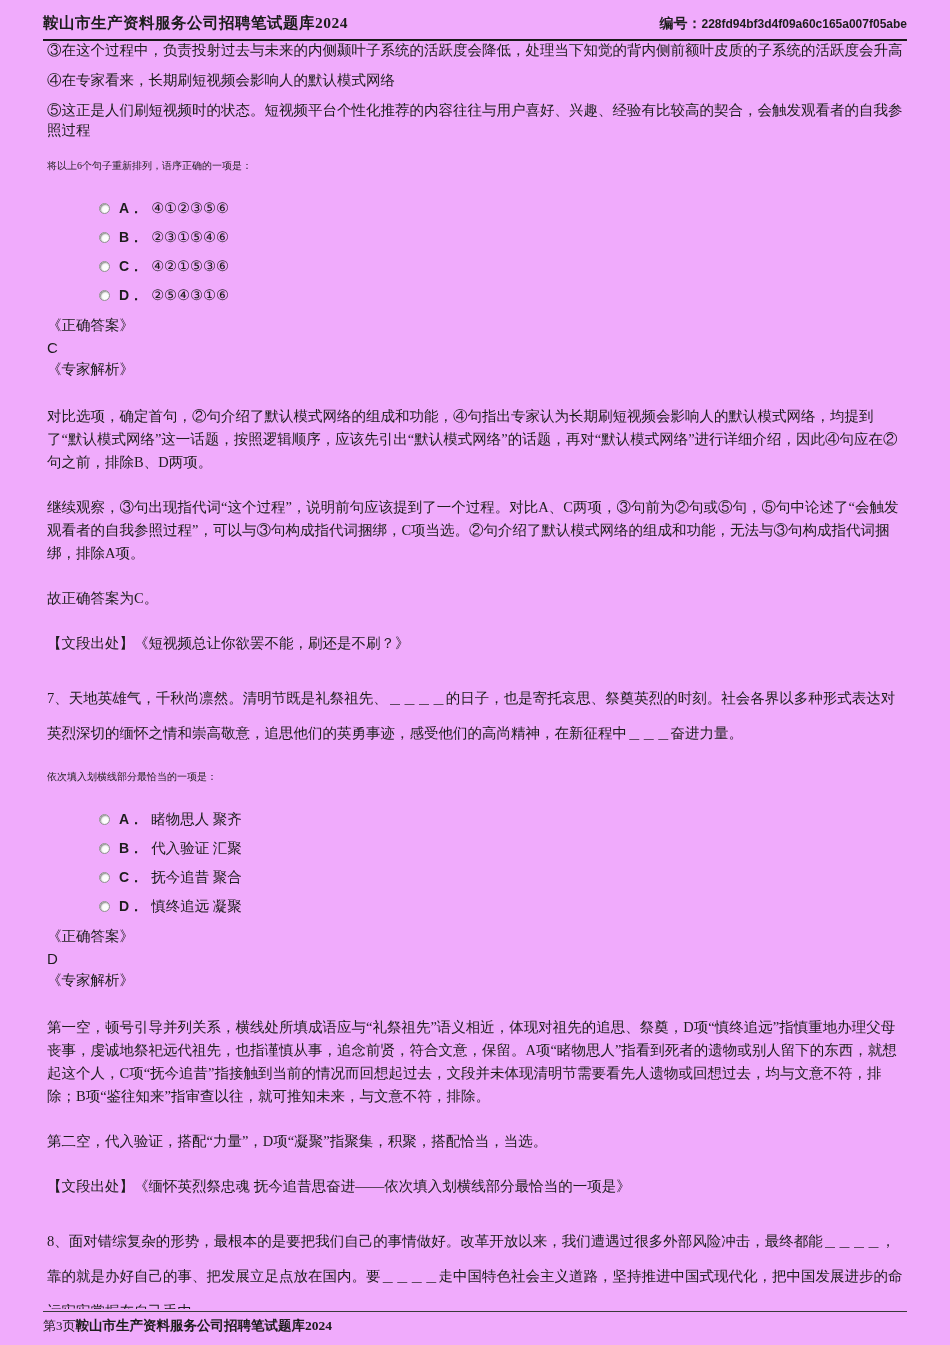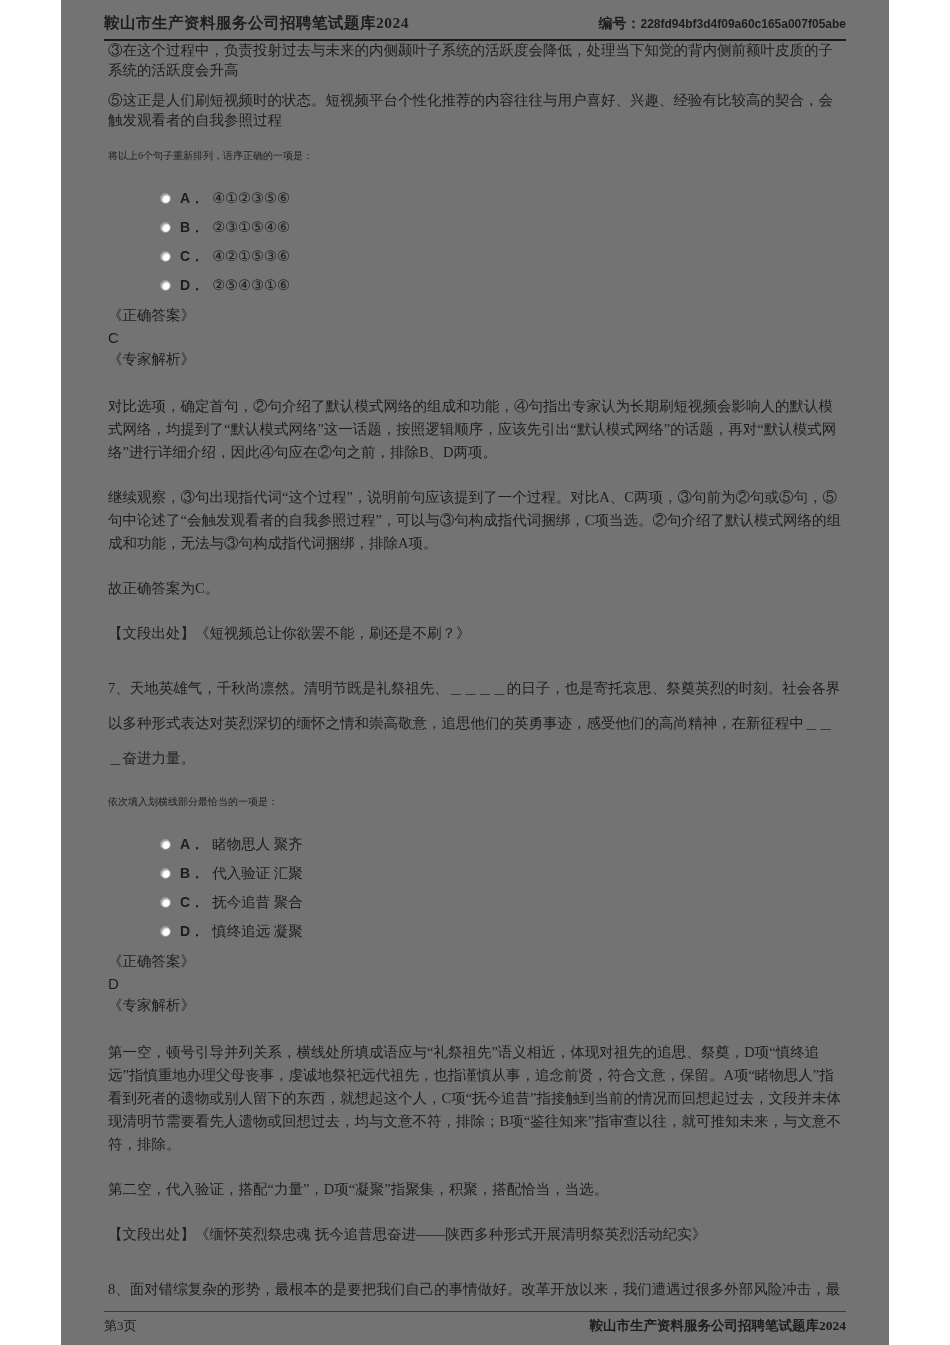--- a/index.html
+++ b/index.html
@@ -1,22 +1,22 @@
 <!DOCTYPE html>
 <html><head>
 <meta charset="utf-8">
 <style>
   * { margin: 0; padding: 0; box-sizing: border-box; }
   html, body { background: #ffffff; }
   .page {
     position: relative;
-    width: 828px;
+    width: 950px;
     height: 1345px;
     margin: 0 auto;
-    background: #737373;
+    background: #f0abfc;
     color: #1d1d1d;
     font-family: "Liberation Serif", "DejaVu Serif", serif;
     overflow: hidden;
   }
   
   .header {
     position: absolute;
     top: 0; left: 43px; right: 43px;
     padding: 13px 0 5px 0;
     border-bottom: 2px solid #1a1a1a;
@@ -92,21 +92,21 @@
     margin-bottom: 22px;
   }
   .source { margin-bottom: 26px; }
   
   .footer {
     position: absolute;
     bottom: 10px; left: 43px; right: 43px;
     border-top: 1.5px solid #3a3a3a;
     padding-top: 5px;
     display: flex;
-    justify-content: space-between;
+    justify-content: flex-start;
     align-items: baseline;
   }
   .footer-page { font-size: 13px; }
   .footer-title { font-size: 13.5px; font-weight: bold; }
 </style>
 </head>
 <body>
 
 <div class="page">
 
@@ -114,20 +114,21 @@
     <span class="header-title">鞍山市生产资料服务公司招聘笔试题库2024</span>
     <span class="header-number">
       <span class="num-label">编号：</span><span class="num-value">228fd94bf3d4f09a60c165a007f05abe</span>
     </span>
   </div>
 
   <div class="main">
 
     <section>
       <p class="sentence">③在这个过程中，负责投射过去与未来的内侧颞叶子系统的活跃度会降低，处理当下知觉的背内侧前额叶皮质的子系统的活跃度会升高</p>
+      <p class="sentence">④在专家看来，长期刷短视频会影响人的默认模式网络</p>
       <p class="sentence">⑤这正是人们刷短视频时的状态。短视频平台个性化推荐的内容往往与用户喜好、兴趣、经验有比较高的契合，会触发观看者的自我参照过程</p>
 
       <p class="q-stem">将以上6个句子重新排列，语序正确的一项是：</p>
 
       <div class="options">
         <div class="option">
           <span class="radio"></span>
           <span class="opt-letter">A．</span>
           <span class="opt-text">④①②③⑤⑥</span>
         </div>
@@ -182,21 +183,21 @@
           <span class="opt-letter">D．</span>
           <span class="opt-text">慎终追远 凝聚</span>
         </div>
       </div>
 
       <p class="answer-label">《正确答案》</p>
       <p class="answer-value">D</p>
       <p class="analysis-label">《专家解析》</p>
       <p class="para">第一空，顿号引导并列关系，横线处所填成语应与“礼祭祖先”语义相近，体现对祖先的追思、祭奠，D项“慎终追远”指慎重地办理父母丧事，虔诚地祭祀远代祖先，也指谨慎从事，追念前贤，符合文意，保留。A项“睹物思人”指看到死者的遗物或别人留下的东西，就想起这个人，C项“抚今追昔”指接触到当前的情况而回想起过去，文段并未体现清明节需要看先人遗物或回想过去，均与文意不符，排除；B项“鉴往知来”指审查以往，就可推知未来，与文意不符，排除。</p>
       <p class="para">第二空，代入验证，搭配“力量”，D项“凝聚”指聚集，积聚，搭配恰当，当选。</p>
-      <p class="para source">【文段出处】《缅怀英烈祭忠魂 抚今追昔思奋进——陕西多种形式开展清明祭英烈活动纪实》</p>
+      <p class="para source">【文段出处】《缅怀英烈祭忠魂 抚今追昔思奋进——依次填入划横线部分最恰当的一项是》</p>
     </section>
 
     <section>
       <p class="q-text">8、面对错综复杂的形势，最根本的是要把我们自己的事情做好。改革开放以来，我们遭遇过很多外部风险冲击，最终都能＿＿＿＿，靠的就是办好自己的事、把发展立足点放在国内。要＿＿＿＿走中国特色社会主义道路，坚持推进中国式现代化，把中国发展进步的命运牢牢掌握在自己手中。</p>
 
     </section>
 
   </div>
 
   <div class="footer">

